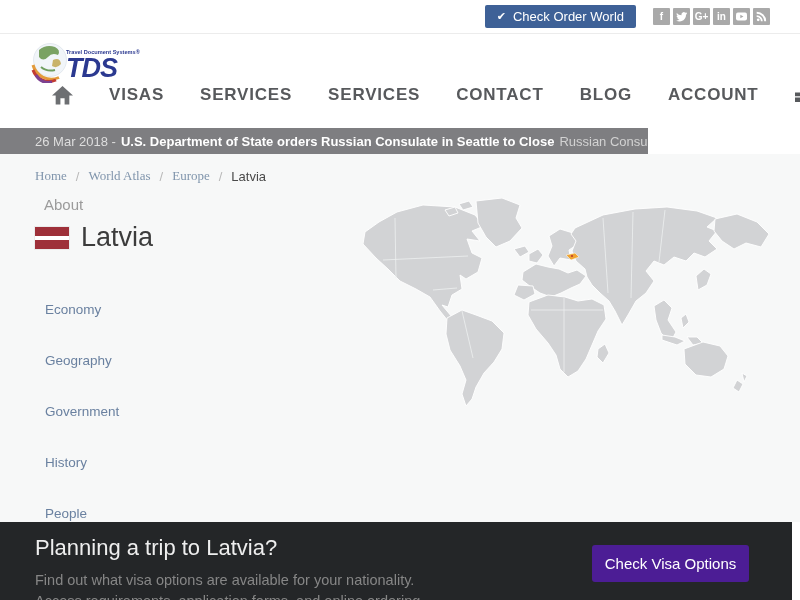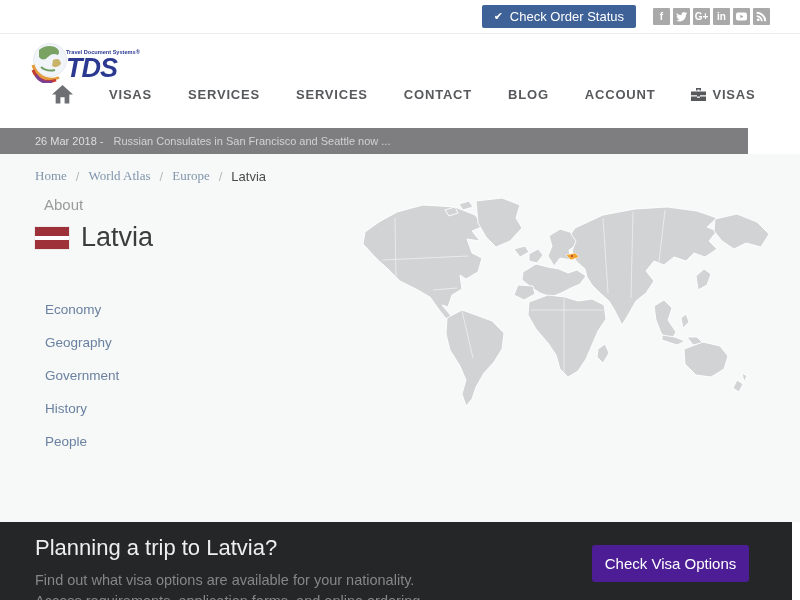--- a/index.html
+++ b/index.html
@@ -16,44 +16,44 @@
   .order-status-btn .chk { font-size:11px; line-height:1; }
   .social { display:flex; gap:3px; }
   .social-sq { width:17px; height:17px; background:#a9a9a9; border-radius:1px; color:#fff;
             display:flex; align-items:center; justify-content:center; font-size:10px; font-weight:bold; cursor:pointer; }
   .social-sq svg { display:block; }
 
   
   .header { position:absolute; top:35px; left:0; width:800px; height:117px; background:#fff; }
   .logo { position:absolute; top:4px; left:30px; cursor:pointer; }
   .mainnav { position:absolute; left:52px; top:50px; display:flex; align-items:center; column-gap:36px; }
-  .navlink { font-size:13px; font-weight:bold; letter-spacing:.8px; color:#57595c; cursor:pointer; }
+  .navlink { font-size:17px; font-weight:bold; letter-spacing:.8px; color:#57595c; cursor:pointer; }
   .nav-home { display:flex; align-items:center; cursor:pointer; }
   .nav-order { display:flex; align-items:center; gap:6px; cursor:pointer; }
 
   
-  .ticker { position:absolute; top:128px; left:0; width:748px; height:26px; background:#7e7e81;
-            display:flex; align-items:center; padding-left:35px; font-size:11px; white-space:nowrap; overflow:hidden; cursor:pointer; }
+  .ticker { position:absolute; top:128px; left:0; width:648px; height:26px; background:#7e7e81;
+            display:flex; align-items:center; padding-left:35px; font-size:13px; white-space:nowrap; overflow:hidden; cursor:pointer; }
   .ticker .t-date { color:#dedede; margin-right:5px; }
   .ticker .t-head { color:#ffffff; font-weight:bold; }
   .ticker .t-teaser { color:#d2d2d2; margin-left:5px; }
 
   
   .content { position:absolute; top:154px; left:0; width:800px; height:368px; background:#f7f8f8; }
   .breadcrumb { position:absolute; top:14px; left:35px; font-size:13px; display:flex; gap:9px; align-items:center; }
   .breadcrumb .bc-link { color:#8095ac; cursor:pointer; text-decoration:none;font-family:Liberation Serif, serif; }
   .breadcrumb .bc-sep { color:#b9b9b9; }
   .breadcrumb .bc-current { color:#4a4a4a; }
   .about-label { position:absolute; top:42px; left:44px; font-size:15px; color:#9b9b9b; }
   .country-row { position:absolute; top:68px; left:35px; display:flex; align-items:center; gap:12px; }
   .flag { width:34px; height:22px; display:flex; flex-direction:column; box-shadow:0 0 0 1px rgba(0,0,0,.05); }
   .flag .red { flex:9; background:#9e3039; }
   .flag .white { flex:4; background:#ffffff; }
   .country-name { font-size:27px; color:#3c3c3c; }
-  .side-links { position:absolute; top:148px; left:45px; display:flex; flex-direction:column; gap:18px; }
+  .side-links { position:absolute; top:148px; left:45px; display:flex; flex-direction:column; gap:36px; }
   .side-link { font-size:13.5px; color:#6a81a0; cursor:pointer; text-decoration:none; }
 
   .worldmap { position:absolute; left:363px; top:44px; width:437px; height:215px; }
   .land { fill:#d2d3d5; stroke:#ffffff; stroke-width:.9; stroke-linejoin:round; }
   .borders { fill:none; stroke:#eef0f0; stroke-width:.8; }
   .hl { stroke:#ffffff; stroke-width:.5; }
 
   
   .footer { position:absolute; top:522px; left:0; width:792px; height:78px; background:#242628; padding:13px 0 0 35px; }
   .f-heading { font-size:22px; font-weight:normal; color:#eeeeee; margin-bottom:9px; }
@@ -63,21 +63,21 @@
              font-family:"Liberation Sans", sans-serif; }
 </style>
 </head>
 <body>
 
 <div class="page">
 
   <div class="topbar">
     <button class="order-status-btn">
       <span class="chk">✔</span>
-      <span>Check Order Status</span>
+      <span>Check Order World</span>
     </button>
     <div class="social">
       <div class="social-sq">
         <span>f</span>
       </div>
       <div class="social-sq">
         <svg width="11" height="11" viewBox="0 0 24 24">
             <path fill="#fff" d="M24 4.6c-.9.4-1.8.6-2.8.8 1-.6 1.8-1.6 2.2-2.7-1 .6-2 1-3.1 1.2A4.92 4.92 0 0 0 12 8.1c0 .4 0 .8.1 1.1-4.1-.2-7.7-2.2-10.1-5.1-.4.7-.7 1.6-.7 2.5 0 1.7.9 3.2 2.2 4.1-.8 0-1.6-.2-2.2-.6v.1c0 2.4 1.7 4.4 3.9 4.8-.4.1-.8.2-1.3.2-.3 0-.6 0-.9-.1.6 2 2.4 3.4 4.6 3.4-1.7 1.3-3.8 2.1-6.1 2.1-.4 0-.8 0-1.2-.1 2.2 1.4 4.8 2.2 7.5 2.2 9.1 0 14-7.5 14-14v-.6c1-.7 1.8-1.6 2.5-2.6z"></path>
           </svg>
       </div>
@@ -133,20 +133,21 @@
         <svg width="15" height="13" viewBox="0 0 15 13">
             <path fill="#57595c" d="M5 0 h5 v2.6 h-1.6 v-1.1 h-1.8 v1.1 H5 Z M0 3.6 h15 v3.6 h-6 v1.4 h-3 V7.2 H0 Z M0 8.4 h6 v1.3 h3 V8.4 h6 V13 H0 Z"></path>
           </svg>
         <span class="navlink">VISAS</span>
       </span>
     </nav>
   </div>
 
   <div class="ticker">
     <span class="t-date">26 Mar 2018 -</span>
+    <span class="t-head">U.S. Department of State orders Russian Consulate in Seattle to Close</span>
     <span class="t-teaser">Russian Consulates in San Francisco and Seattle now ...</span>
   </div>
 
   <div class="content">
     <div class="breadcrumb">
       <a class="bc-link">Home</a>
       <span class="bc-sep">/</span>
       <a class="bc-link">World Atlas</a>
       <span class="bc-sep">/</span>
       <a class="bc-link">Europe</a>

